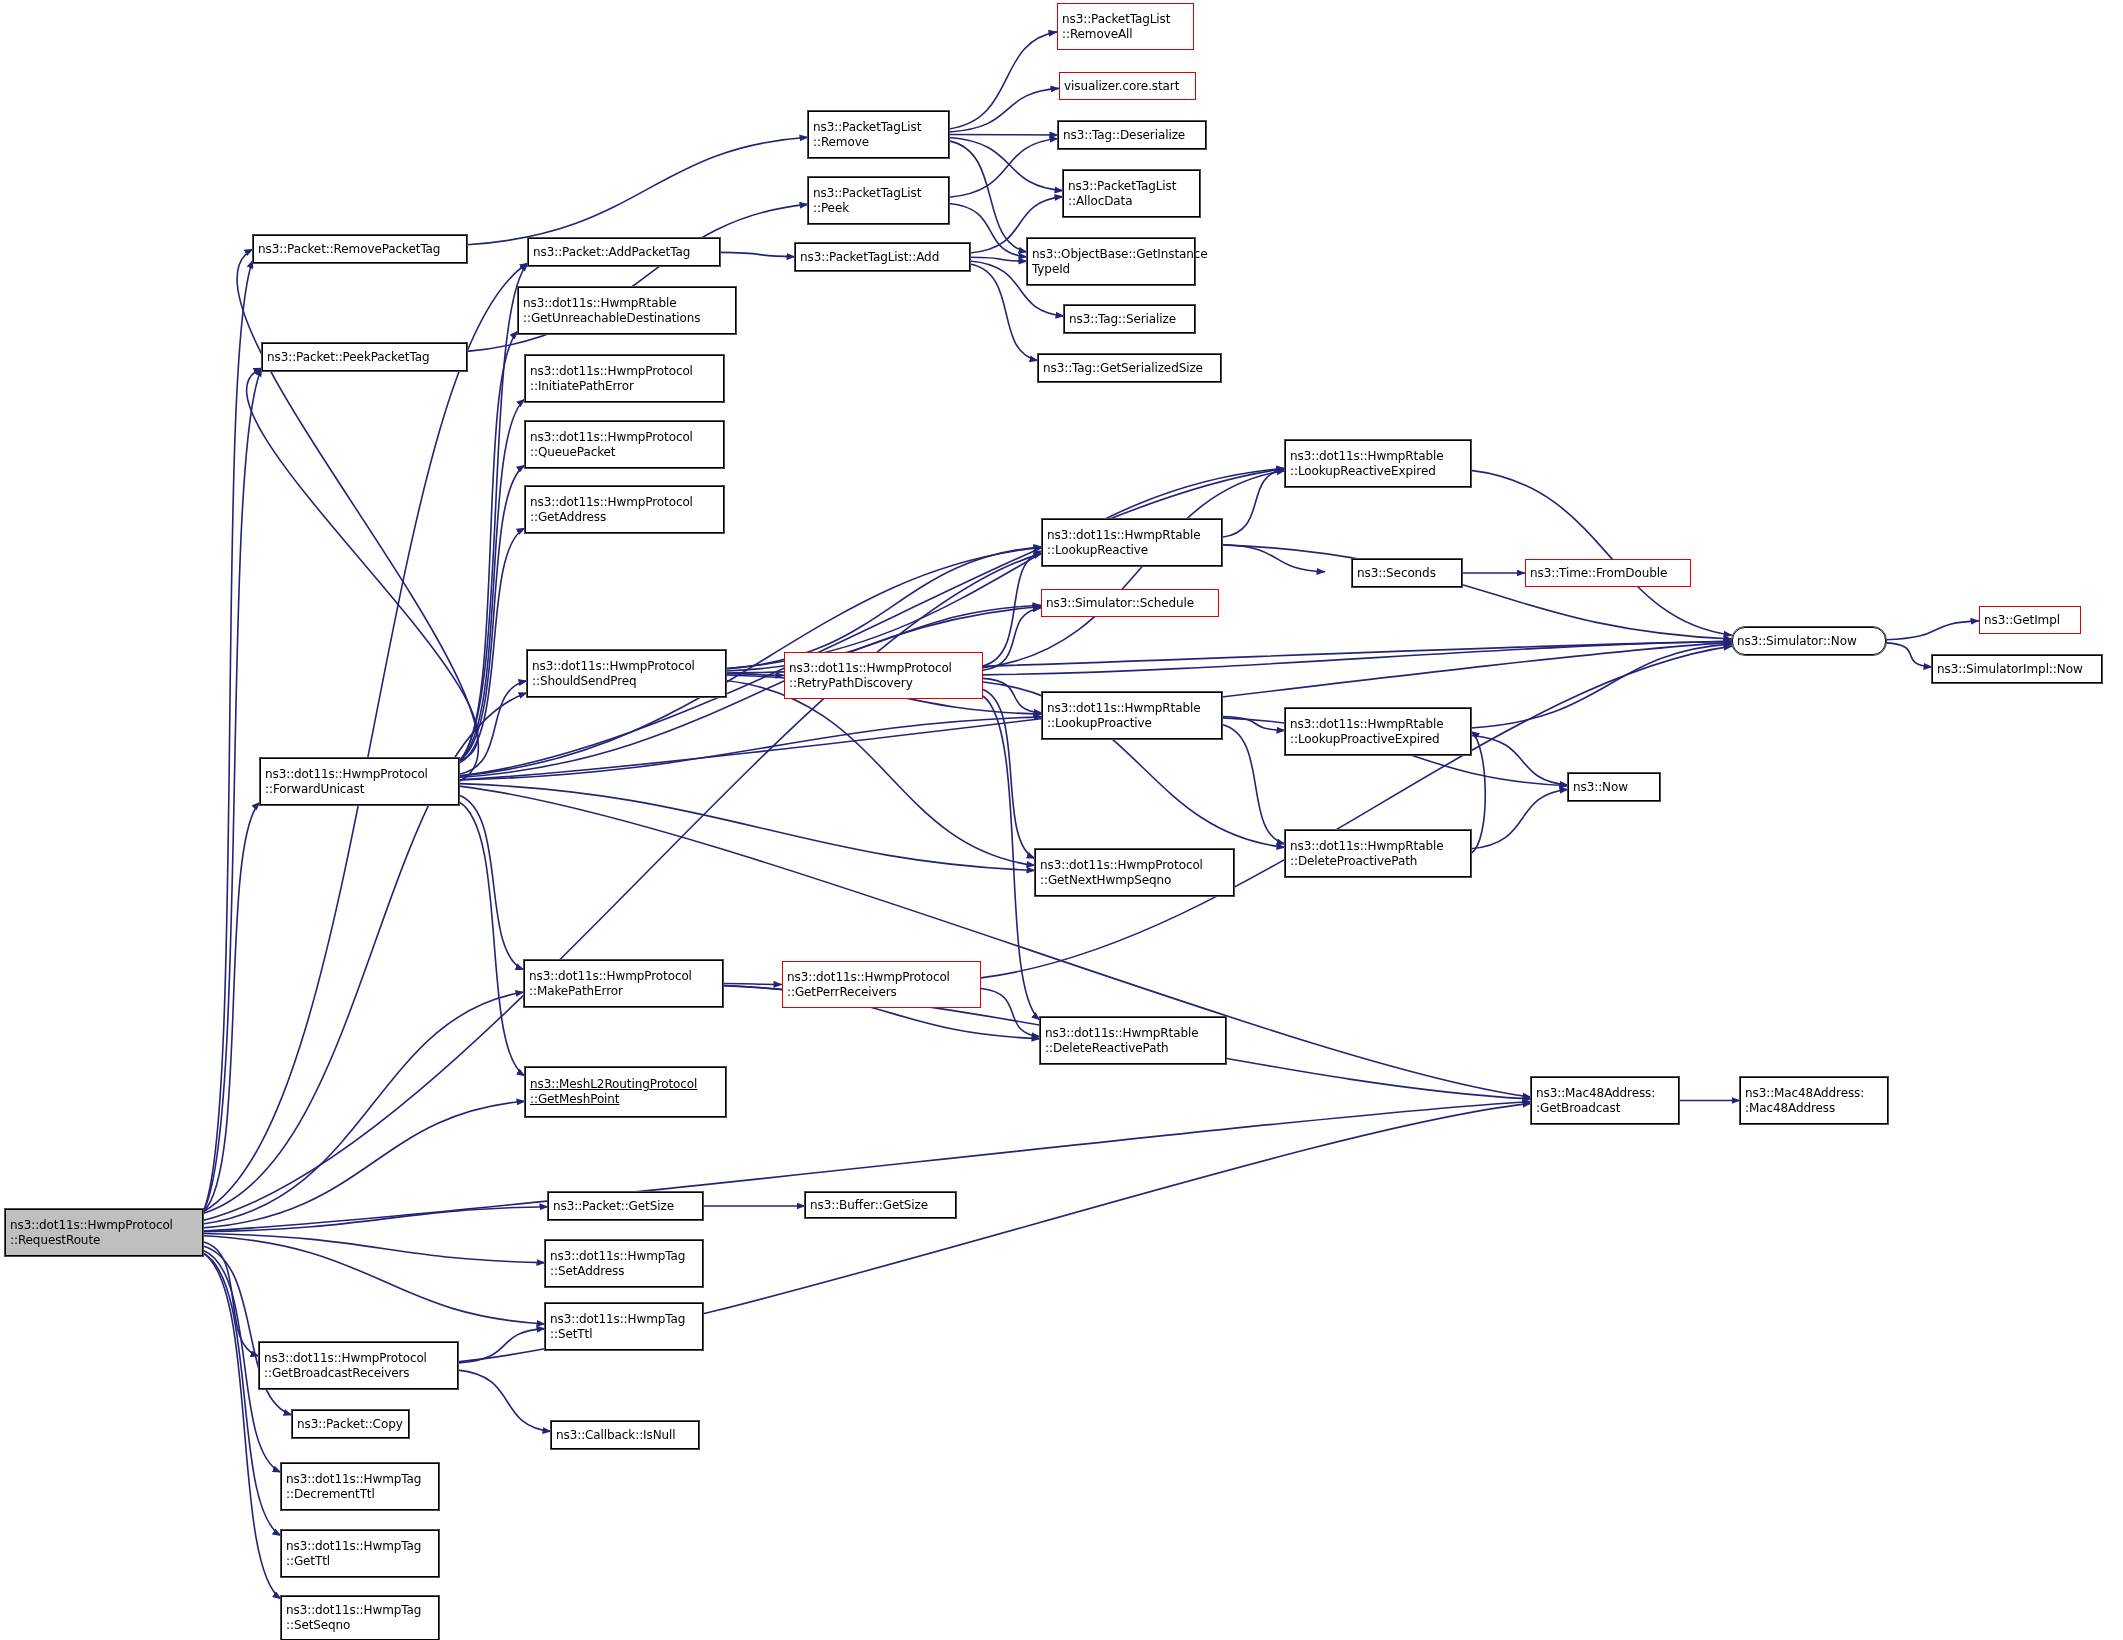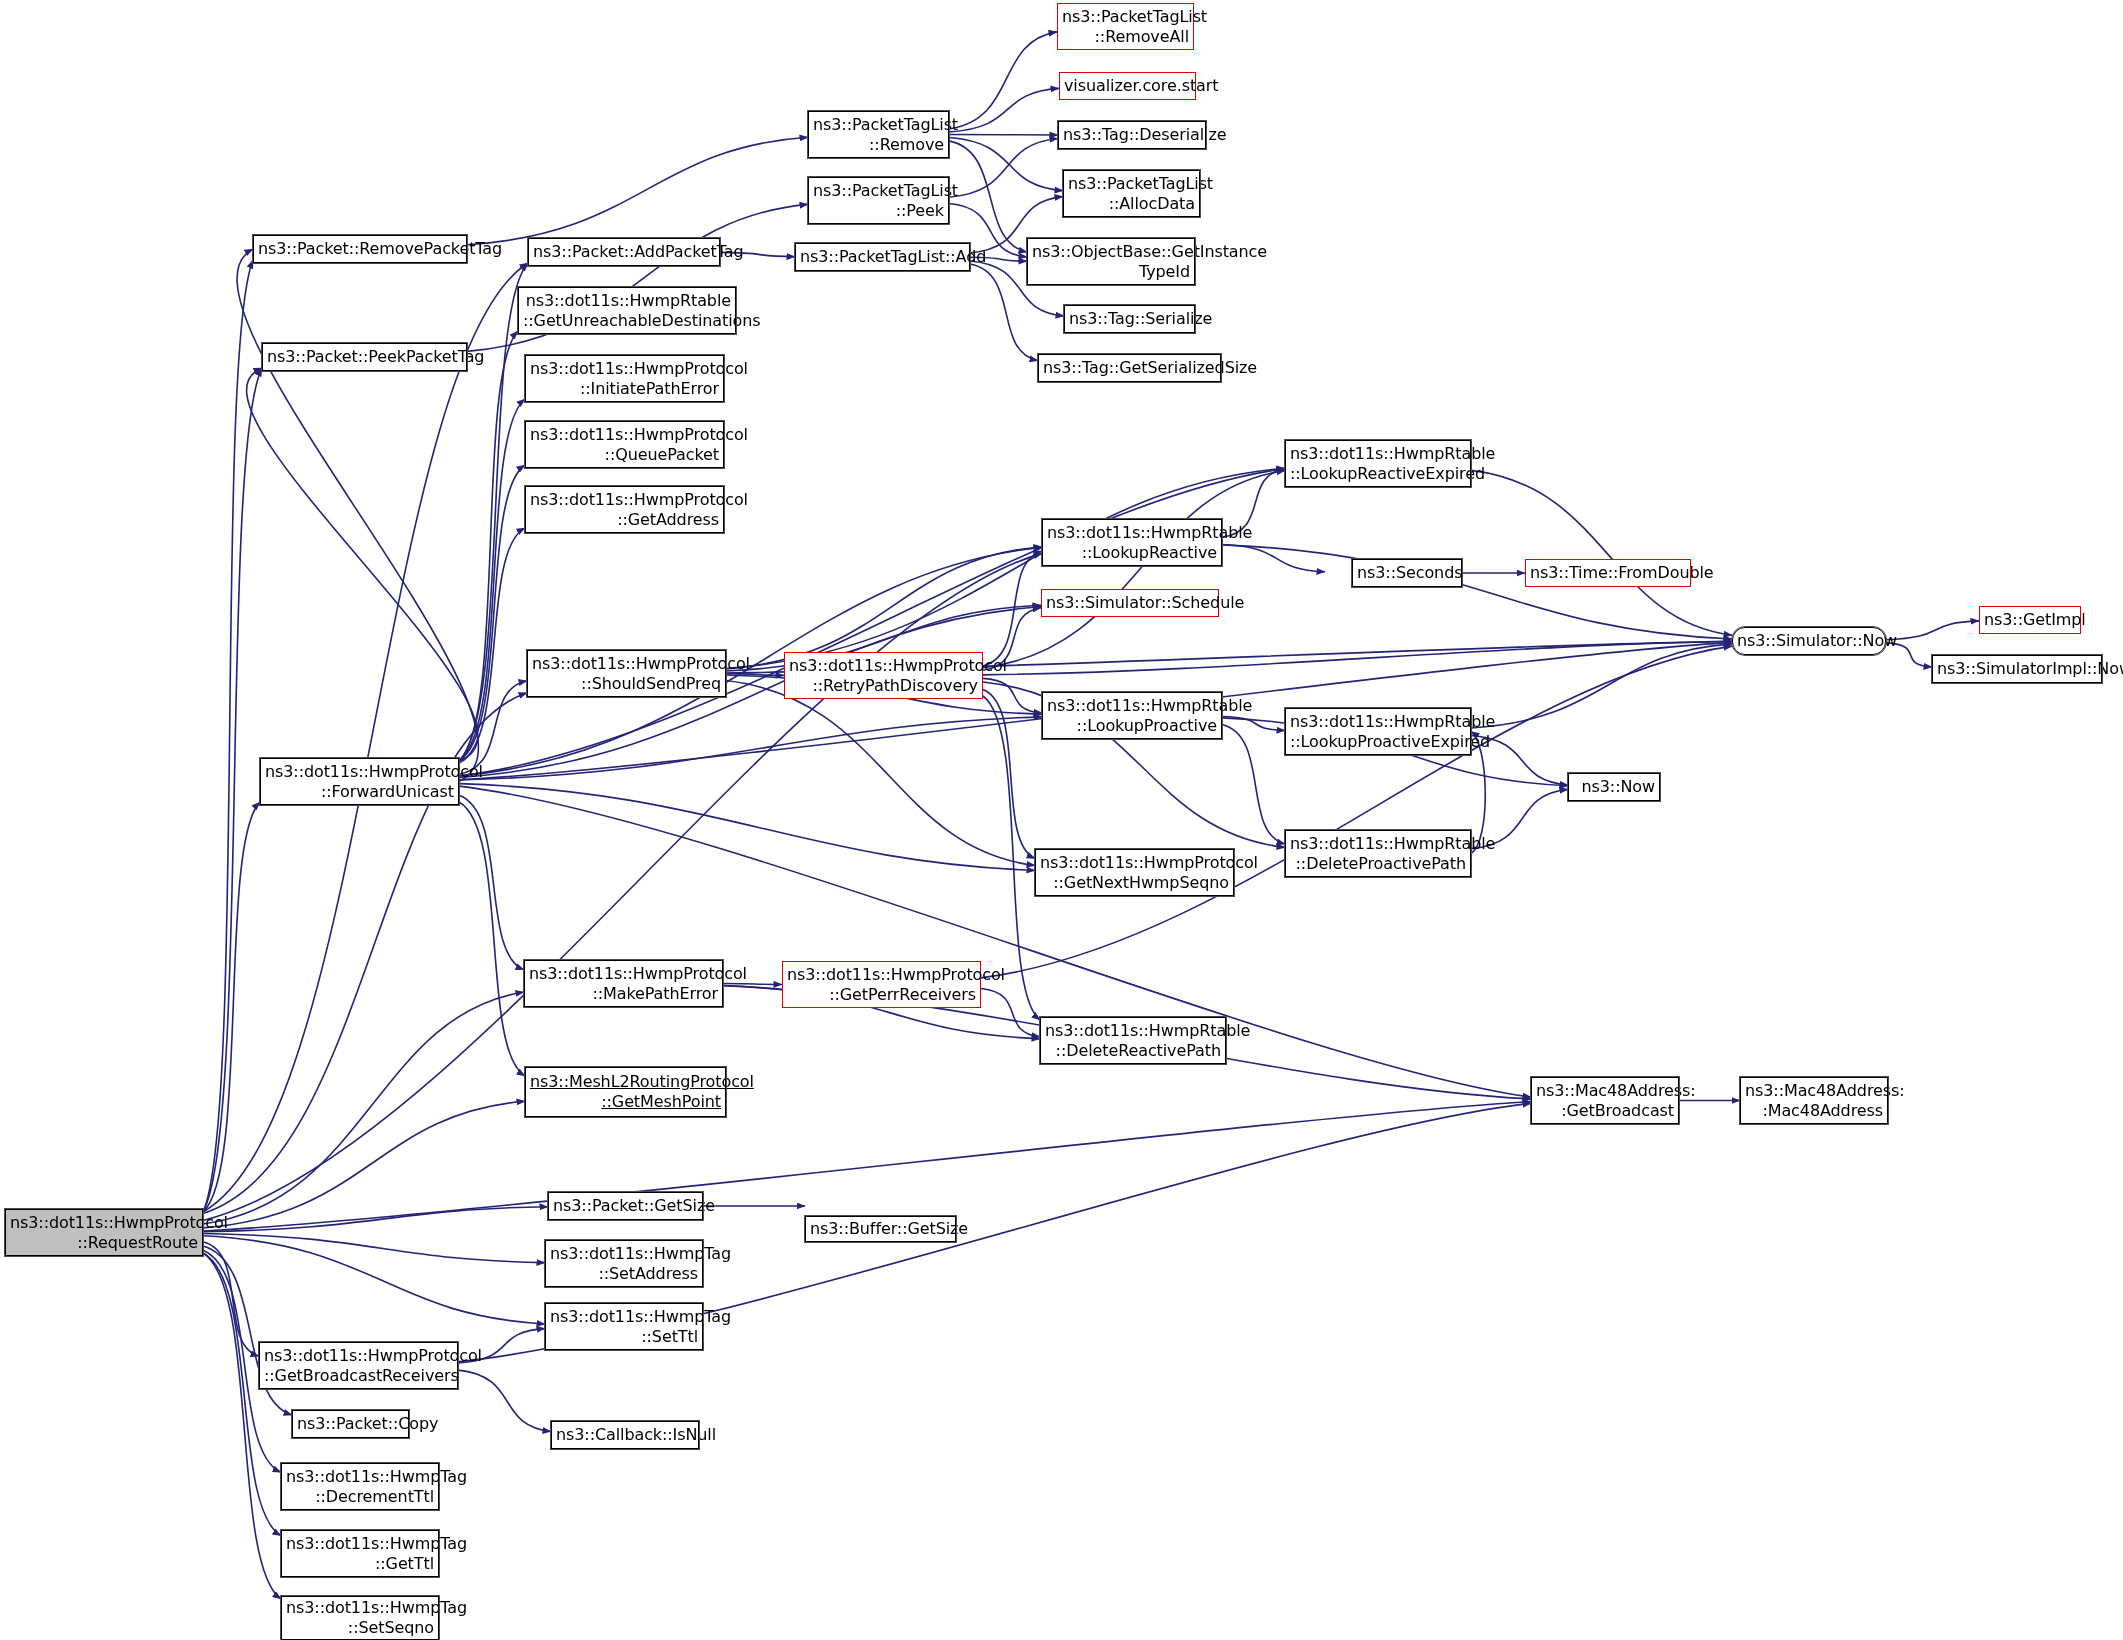--- a/index.html
+++ b/index.html
@@ -2,26 +2,26 @@
 <html><head>
 <meta charset="utf-8">
 <style>
   html,body{margin:0;padding:0;background:#ffffff;}
   body{font-family:"DejaVu Sans",sans-serif;}
   #canvas{position:relative;width:2123px;height:1640px;background:#fff;overflow:hidden;}
   svg.edges{position:absolute;left:0;top:0;width:2123px;height:1640px;}
   .node{
     position:absolute;
     box-sizing:border-box;
-    display:flex;align-items:center;justify-content:center;text-align:right;
+    display:flex;align-items:center;justify-content:center;text-align:left;
     background:#ffffff;
     border:1px solid #000;
     outline:1px solid #4d4d4d;
     outline-offset:0px;
-    font-size:16px;
+    font-size:12px;
     line-height:1.22;
     color:#000;
     letter-spacing:-0.1px;
     white-space:pre-line;
     padding:12px 4px;
   }
   .node.root{background:#bfbfbf;border:1px solid #000;}
   .node.hot{border:1px solid #e00000;outline:none;}
   .node span{display:block;width:100%;}
 </style>
@@ -181,21 +181,21 @@
 ::GetNextHwmpSeqno</span></div>
       <div class="node" style="left: 524px; top: 960px; width: 199px; height: 47px;"><span>ns3::dot11s::HwmpProtocol
 ::MakePathError</span></div>
       <div class="node hot" style="left: 782px; top: 961px; width: 199px; height: 47px;"><span>ns3::dot11s::HwmpProtocol
 ::GetPerrReceivers</span></div>
       <div class="node" style="left: 1040px; top: 1017px; width: 186px; height: 47px;"><span>ns3::dot11s::HwmpRtable
 ::DeleteReactivePath</span></div>
       <div class="node" style="left: 525px; top: 1067px; width: 201px; height: 50px; text-decoration: underline;"><span>ns3::MeshL2RoutingProtocol
 ::GetMeshPoint</span></div>
       <div class="node" style="left: 548px; top: 1192px; width: 155px; height: 28px;"><span>ns3::Packet::GetSize</span></div>
-      <div class="node" style="left: 805px; top: 1192px; width: 151px; height: 16px; margin-top: 24px;"><span>ns3::Buffer::GetSize</span></div>
+      <div class="node" style="left: 805px; top: 1192px; width: 151px; height: 16px;"><span>ns3::Buffer::GetSize</span></div>
       <div class="node" style="left: 545px; top: 1240px; width: 158px; height: 47px;"><span>ns3::dot11s::HwmpTag
 ::SetAddress</span></div>
       <div class="node" style="left: 545px; top: 1303px; width: 158px; height: 47px;"><span>ns3::dot11s::HwmpTag
 ::SetTtl</span></div>
       <div class="node" style="left: 259px; top: 1342px; width: 199px; height: 47px;"><span>ns3::dot11s::HwmpProtocol
 ::GetBroadcastReceivers</span></div>
       <div class="node" style="left: 292px; top: 1410px; width: 117px; height: 28px;"><span>ns3::Packet::Copy</span></div>
       <div class="node" style="left: 551px; top: 1421px; width: 148px; height: 28px;"><span>ns3::Callback::IsNull</span></div>
       <div class="node" style="left: 281px; top: 1463px; width: 158px; height: 47px;"><span>ns3::dot11s::HwmpTag
 ::DecrementTtl</span></div>

